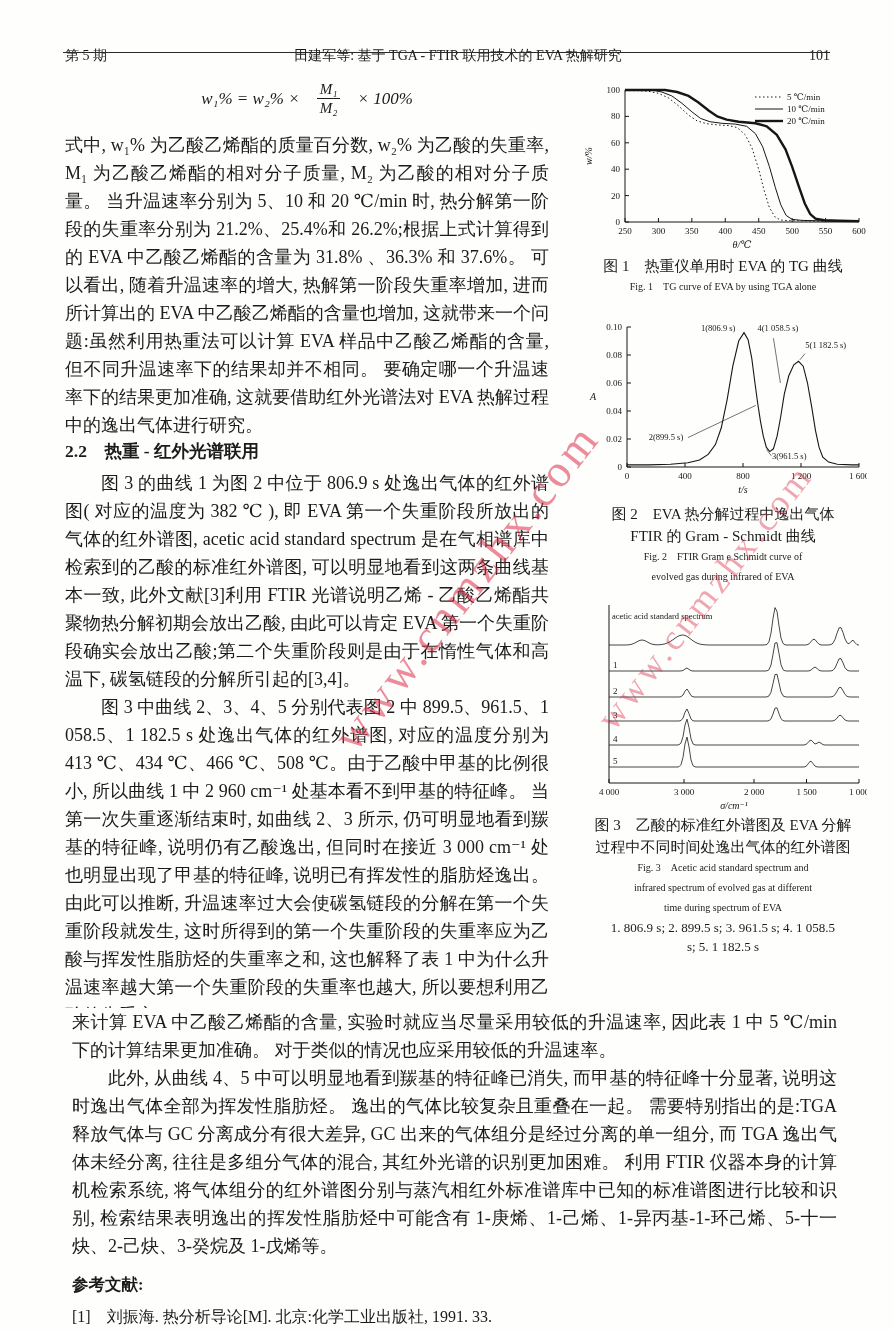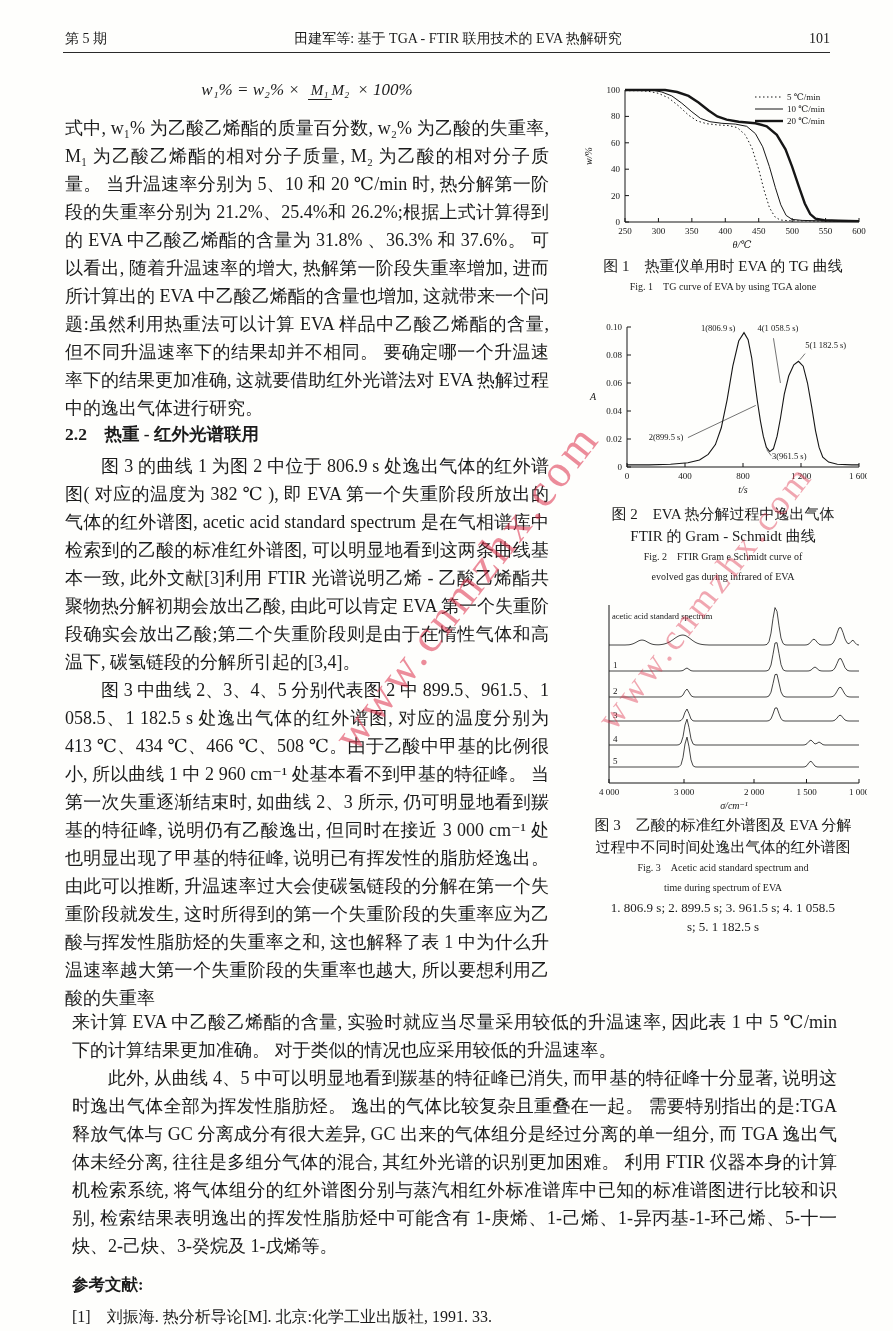--- a/index.html
+++ b/index.html
@@ -1,28 +1,28 @@
 <!DOCTYPE html>
 <html><head>
 <meta charset="utf-8">
 <style>
   html,body{margin:0;padding:0;background:#ffffff;}
   .page{position:relative;width:893px;height:1331px;background:#fefefc;overflow:hidden;
         font-family:"Liberation Serif","DejaVu Serif",serif;color:#1b1b1b;}
-  .hdr{position:absolute;top:30px;left:65px;right:63px;display:flex;justify-content:space-between;
+  .hdr{position:absolute;top:47px;left:65px;right:63px;display:flex;justify-content:space-between;
        align-items:baseline;font-size:14px;font-family:Liberation Serif, serif;}
   .hdr-rule{position:absolute;top:52px;left:63px;right:63px;border-top:1.6px solid #2a2a2a;}
   .left-col{position:absolute;left:65px;top:72px;width:484px;height:936px;overflow:hidden;}
   .right-col{position:absolute;left:577px;top:80px;width:292px;}
   .bottom-sec{position:absolute;left:72px;top:1008px;width:765px;}
   p{margin:0;text-align:justify;font-size:18px;line-height:28px;}
   .indent{text-indent:2em;}
-  .formula{display:flex;justify-content:center;align-items:center;gap:8px;font-style:italic;
+  .formula{display:flex;justify-content:center;align-items:center;gap:17px;font-style:italic;
            font-size:17px;margin:8px 0 14px 0;}
-  .frac{display:inline-flex;text-align:center;font-size:15px;line-height:18px;}
+  .frac{display:inline-flex;flex-direction:column;text-align:center;font-size:15px;line-height:18px;}
   .frac .num{border-bottom:1px solid #1b1b1b;padding:0 3px;}
   h3.sec{font-size:17.5px;font-weight:bold;margin:0 0 6px 0;}
   .fig{text-align:center;}
   .cap-zh{font-size:15px;line-height:22px;text-align:center;}
   .cap-en{font-size:10px;line-height:20px;text-align:center;}
   .cap-note{font-size:13px;line-height:19px;text-align:center;}
   .fig svg{display:block;margin:0 auto;}
   .gap20{height:18px;}
   .gap14{height:12px;}
   .refs-head{font-size:16.5px;font-weight:bold;margin:14px 0 8px 0;text-align:left;}
@@ -180,20 +180,21 @@
           <polyline points="30.0,122.0 32.0,122.0 34.0,122.0 36.0,122.0 38.0,122.0 40.0,122.0 42.0,122.0 44.0,122.0 46.0,122.0 48.0,122.0 50.0,122.0 52.0,122.0 54.0,122.0 56.0,122.0 58.0,122.0 60.0,122.0 62.0,122.0 64.0,122.0 66.0,122.0 68.0,122.0 70.0,122.0 72.0,122.0 74.0,122.0 76.0,122.0 78.0,122.0 80.0,122.0 82.0,122.0 84.0,122.0 86.0,122.0 88.0,122.0 90.0,122.0 92.0,122.0 94.0,122.0 96.0,122.0 98.0,122.0 100.0,122.0 102.0,121.5 104.0,119.1 106.0,113.3 108.0,110.0 110.0,114.6 112.0,120.0 114.0,121.8 116.0,122.0 118.0,122.0 120.0,122.0 122.0,122.0 124.0,122.0 126.0,122.0 128.0,122.0 130.0,122.0 132.0,122.0 134.0,122.0 136.0,122.0 138.0,122.0 140.0,122.0 142.0,122.0 144.0,122.0 146.0,122.0 148.0,122.0 150.0,122.0 152.0,122.0 154.0,122.0 156.0,122.0 158.0,122.0 160.0,122.0 162.0,122.0 164.0,122.0 166.0,122.0 168.0,122.0 170.0,122.0 172.0,122.0 174.0,122.0 176.0,122.0 178.0,122.0 180.0,122.0 182.0,122.0 184.0,122.0 186.0,122.0 188.0,122.0 190.0,121.6 192.0,119.9 194.0,115.0 196.0,109.1 198.0,108.9 200.0,114.7 202.0,119.7 204.0,121.6 206.0,122.0 208.0,122.0 210.0,122.0 212.0,122.0 214.0,122.0 216.0,122.0 218.0,122.0 220.0,122.0 222.0,122.0 224.0,122.0 226.0,122.0 228.0,122.0 230.0,122.0 232.0,122.0 234.0,122.0 236.0,122.0 238.0,122.0 240.0,122.0 242.0,122.0 244.0,122.0 246.0,122.0 248.0,122.0 250.0,122.0 252.0,122.0 254.0,121.9 256.0,121.1 258.0,119.1 260.0,116.5 262.0,116.3 264.0,118.8 266.0,121.0 268.0,121.8 270.0,122.0 272.0,122.0 274.0,122.0 276.0,122.0 278.0,122.0 280.0,122.0" fill="none" stroke="#161616" stroke-width="0.8"></polyline>
           <text x="34" y="119" font-size="9" text-anchor="start" fill="#161616" font-family="'Liberation Serif','DejaVu Serif',serif">3</text>
           <polyline points="30.0,146.0 32.0,146.0 34.0,146.0 36.0,146.0 38.0,146.0 40.0,146.0 42.0,146.0 44.0,146.0 46.0,146.0 48.0,146.0 50.0,146.0 52.0,146.0 54.0,146.0 56.0,146.0 58.0,146.0 60.0,146.0 62.0,146.0 64.0,146.0 66.0,146.0 68.0,146.0 70.0,146.0 72.0,146.0 74.0,146.0 76.0,146.0 78.0,146.0 80.0,146.0 82.0,146.0 84.0,146.0 86.0,146.0 88.0,146.0 90.0,146.0 92.0,146.0 94.0,146.0 96.0,146.0 98.0,146.0 100.0,145.7 102.0,144.0 104.0,137.7 106.0,126.0 108.0,120.1 110.0,128.5 112.0,139.8 114.0,144.9 116.0,145.9 118.0,146.0 120.0,146.0 122.0,146.0 124.0,146.0 126.0,146.0 128.0,146.0 130.0,146.0 132.0,146.0 134.0,146.0 136.0,146.0 138.0,146.0 140.0,146.0 142.0,146.0 144.0,146.0 146.0,146.0 148.0,146.0 150.0,146.0 152.0,146.0 154.0,146.0 156.0,146.0 158.0,146.0 160.0,146.0 162.0,146.0 164.0,146.0 166.0,146.0 168.0,146.0 170.0,146.0 172.0,146.0 174.0,146.0 176.0,146.0 178.0,146.0 180.0,146.0 182.0,146.0 184.0,146.0 186.0,146.0 188.0,146.0 190.0,146.0 192.0,146.0 194.0,146.0 196.0,146.0 198.0,146.0 200.0,146.0 202.0,146.0 204.0,146.0 206.0,146.0 208.0,146.0 210.0,146.0 212.0,146.0 214.0,146.0 216.0,146.0 218.0,146.0 220.0,146.0 222.0,146.0 224.0,146.0 226.0,145.8 228.0,144.7 230.0,142.3 232.0,141.0 234.0,143.1 236.0,145.0 238.0,144.3 240.0,143.0 242.0,144.2 244.0,145.7 246.0,146.0 248.0,146.0 250.0,146.0 252.0,146.0 254.0,146.0 256.0,146.0 258.0,146.0 260.0,146.0 262.0,146.0 264.0,146.0 266.0,146.0 268.0,146.0 270.0,146.0 272.0,146.0 274.0,146.0 276.0,146.0 278.0,146.0 280.0,146.0" fill="none" stroke="#161616" stroke-width="0.8"></polyline>
           <text x="34" y="143" font-size="9" text-anchor="start" fill="#161616" font-family="'Liberation Serif','DejaVu Serif',serif">4</text>
           <polyline points="30.0,168.0 32.0,168.0 34.0,168.0 36.0,168.0 38.0,168.0 40.0,168.0 42.0,168.0 44.0,168.0 46.0,168.0 48.0,168.0 50.0,168.0 52.0,168.0 54.0,168.0 56.0,168.0 58.0,168.0 60.0,168.0 62.0,168.0 64.0,168.0 66.0,168.0 68.0,168.0 70.0,168.0 72.0,168.0 74.0,168.0 76.0,168.0 78.0,168.0 80.0,168.0 82.0,168.0 84.0,168.0 86.0,168.0 88.0,168.0 90.0,168.0 92.0,168.0 94.0,168.0 96.0,168.0 98.0,168.0 100.0,167.7 102.0,165.7 104.0,158.4 106.0,145.0 108.0,138.1 110.0,147.8 112.0,160.9 114.0,166.7 116.0,167.9 118.0,168.0 120.0,168.0 122.0,168.0 124.0,168.0 126.0,168.0 128.0,168.0 130.0,168.0 132.0,168.0 134.0,168.0 136.0,168.0 138.0,168.0 140.0,168.0 142.0,168.0 144.0,168.0 146.0,168.0 148.0,168.0 150.0,168.0 152.0,168.0 154.0,168.0 156.0,168.0 158.0,168.0 160.0,168.0 162.0,168.0 164.0,168.0 166.0,168.0 168.0,168.0 170.0,168.0 172.0,168.0 174.0,168.0 176.0,168.0 178.0,168.0 180.0,168.0 182.0,168.0 184.0,168.0 186.0,168.0 188.0,168.0 190.0,168.0 192.0,168.0 194.0,168.0 196.0,168.0 198.0,168.0 200.0,168.0 202.0,168.0 204.0,168.0 206.0,168.0 208.0,168.0 210.0,168.0 212.0,168.0 214.0,168.0 216.0,168.0 218.0,168.0 220.0,168.0 222.0,168.0 224.0,168.0 226.0,167.8 228.0,166.5 230.0,163.5 232.0,162.1 234.0,164.5 236.0,167.1 238.0,167.9 240.0,168.0 242.0,168.0 244.0,168.0 246.0,168.0 248.0,168.0 250.0,168.0 252.0,168.0 254.0,168.0 256.0,168.0 258.0,168.0 260.0,168.0 262.0,168.0 264.0,168.0 266.0,168.0 268.0,168.0 270.0,168.0 272.0,168.0 274.0,168.0 276.0,168.0 278.0,168.0 280.0,168.0" fill="none" stroke="#161616" stroke-width="0.8"></polyline>
           <text x="34" y="165" font-size="9" text-anchor="start" fill="#161616" font-family="'Liberation Serif','DejaVu Serif',serif">5</text>
         </svg>
       <div class="cap-zh">图 3　乙酸的标准红外谱图及 EVA 分解</div>
       <div class="cap-zh">过程中不同时间处逸出气体的红外谱图</div>
       <div class="cap-en">Fig. 3　Acetic acid standard spectrum and</div>
+      <div class="cap-en">infrared spectrum of evolved gas at different</div>
       <div class="cap-en">time during spectrum of EVA</div>
       <div class="cap-note">1. 806.9 s; 2. 899.5 s; 3. 961.5 s; 4. 1 058.5</div>
       <div class="cap-note">s; 5. 1 182.5 s</div>
     </div>
 
   </div>
 
   <div class="bottom-sec">
     <p>来计算 EVA 中乙酸乙烯酯的含量, 实验时就应当尽量采用较低的升温速率, 因此表 1 中 5 ℃/min 下的计算结果更加准确。 对于类似的情况也应采用较低的升温速率。</p>
     <p class="indent">此外, 从曲线 4、5 中可以明显地看到羰基的特征峰已消失, 而甲基的特征峰十分显著, 说明这时逸出气体全部为挥发性脂肪烃。 逸出的气体比较复杂且重叠在一起。 需要特别指出的是:TGA 释放气体与 GC 分离成分有很大差异, GC 出来的气体组分是经过分离的单一组分, 而 TGA 逸出气体未经分离, 往往是多组分气体的混合, 其红外光谱的识别更加困难。 利用 FTIR 仪器本身的计算机检索系统, 将气体组分的红外谱图分别与蒸汽相红外标准谱库中已知的标准谱图进行比较和识别, 检索结果表明逸出的挥发性脂肪烃中可能含有 1-庚烯、1-己烯、1-异丙基-1-环己烯、5-十一炔、2-己炔、3-癸烷及 1-戊烯等。</p>

